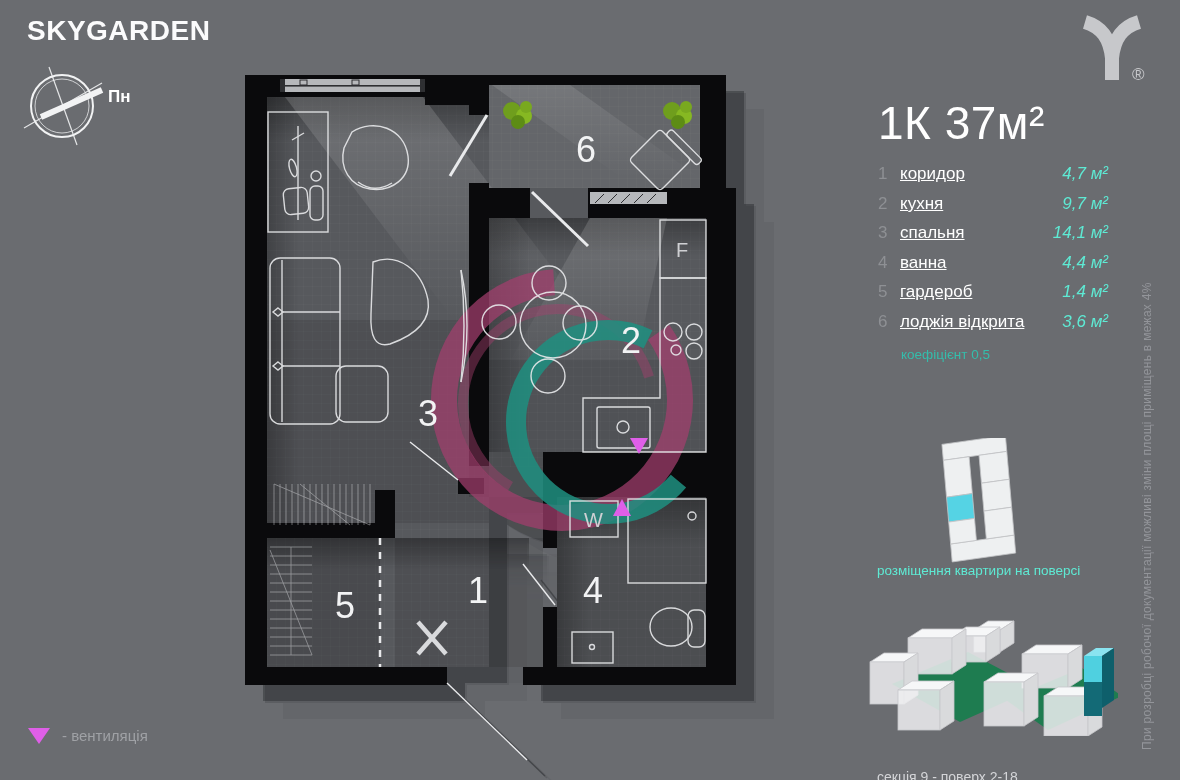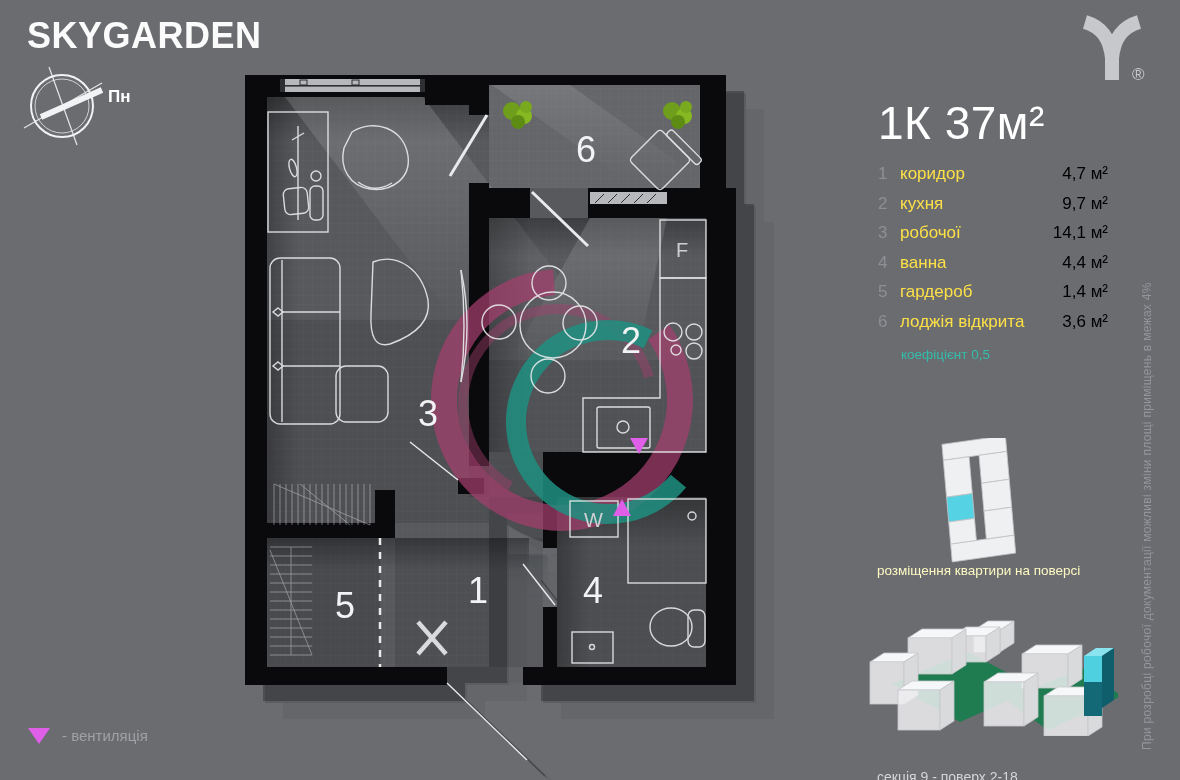--- a/index.html
+++ b/index.html
@@ -1,33 +1,33 @@
 <!DOCTYPE html>
 <html><head>
 <meta charset="utf-8">
 <style>
   html,body{margin:0;padding:0;}
   body{width:1180px;height:780px;overflow:hidden;background:#6a6c70;
        font-family:"Liberation Sans",sans-serif;-webkit-font-smoothing:antialiased;}
   .page{position:relative;width:1180px;height:780px;background:#6a6c70;}
-  .brand{position:absolute;left:27px;top:15px;font-size:36px;font-weight:bold;
+  .brand{position:absolute;left:27px;top:15px;font-size:28px;font-weight:bold;
          color:#fbfbfc;letter-spacing:.5px;}
   .compass{position:absolute;left:14px;top:60px;}
   .ylogo{position:absolute;left:1072px;top:14px;}
   .plan{position:absolute;left:240px;top:70px;
         filter:drop-shadow(18px 16px 0 rgba(30,31,34,.38)) drop-shadow(20px 18px 0 rgba(40,41,44,.22));}
   .title{position:absolute;left:878px;top:96px;font-size:46px;font-weight:normal;color:#ffffff;letter-spacing:.5px;}
   .rooms{position:absolute;left:878px;top:164px;width:230px;}
   .room-row{display:flex;align-items:baseline;height:29.6px;font-size:17px;}
   .room-num{width:22px;color:#8e9094;}
-  .room-name{flex:1;color:#fde047;}
-  .room-area{color:#000000;}
+  .room-name{flex:1;color:#ffffff;text-decoration:underline;}
+  .room-area{color:#5eead4;font-style:italic;}
   .coef{position:absolute;left:901px;top:339px;font-size:13.5px;color:#34bdab;margin-top:8px;}
   .placement{position:absolute;left:935px;top:438px;}
-  .placement-caption{position:absolute;left:877px;top:563px;font-size:13.5px;color:#fef9c3;}
+  .placement-caption{position:absolute;left:877px;top:563px;font-size:13.5px;color:#5eead4;}
   .building{position:absolute;left:856px;top:596px;}
   .building-caption{position:absolute;left:877px;top:731px;font-size:14px;color:#d4d5d8;margin-top:38px;}
   .disclaimer{position:absolute;left:1140px;top:235px;height:515px;width:20px;
               writing-mode:vertical-rl;transform:rotate(180deg);font-size:12px;
               color:#93959a;letter-spacing:.3px;white-space:nowrap;}
   .legend{position:absolute;left:28px;top:727px;display:flex;align-items:flex-end;}
   .legend-tri{width:0;height:0;border-left:11px solid transparent;border-right:11px solid transparent;
               border-top:16px solid #df5fe8;}
   .legend-text{margin-left:12px;font-size:15px;color:#9fa1a5;}
   svg text{font-family:"Liberation Sans",sans-serif;}
@@ -267,21 +267,21 @@
       <span class="room-name">коридор</span>
       <span class="room-area">4,7 м²</span>
     </div>
     <div class="room-row">
       <span class="room-num">2</span>
       <span class="room-name">кухня</span>
       <span class="room-area">9,7 м²</span>
     </div>
     <div class="room-row">
       <span class="room-num">3</span>
-      <span class="room-name">робочої</span>
+      <span class="room-name">спальня</span>
       <span class="room-area">14,1 м²</span>
     </div>
     <div class="room-row">
       <span class="room-num">4</span>
       <span class="room-name">ванна</span>
       <span class="room-area">4,4 м²</span>
     </div>
     <div class="room-row">
       <span class="room-num">5</span>
       <span class="room-name">гардероб</span>

